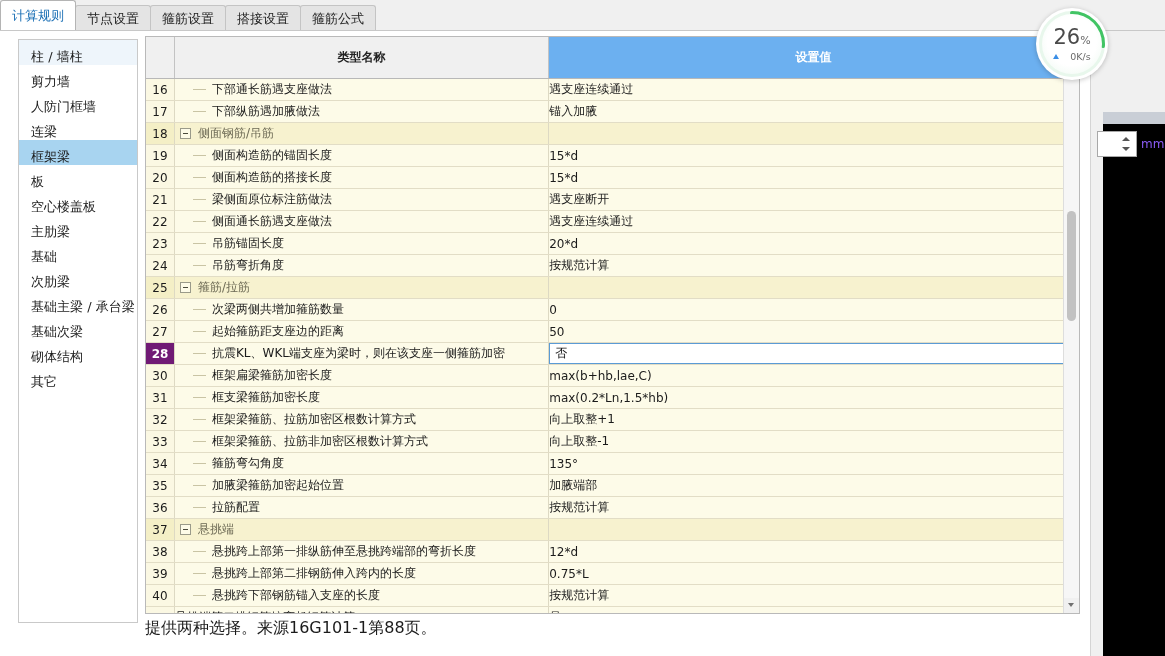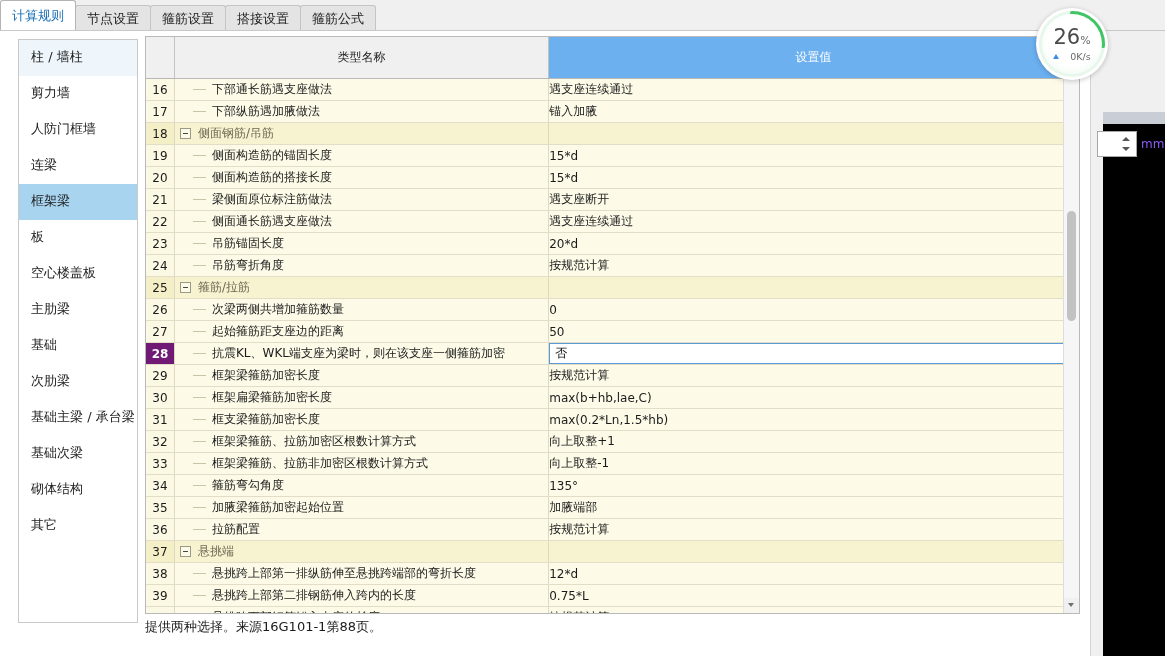--- a/index.html
+++ b/index.html
@@ -45,21 +45,21 @@
 
   
   .sidebar {
     position: absolute; left: 18px; top: 8px;
     width: 120px; height: 584px;
     background: #ffffff;
     border: 1px solid #c9c9c9;
     overflow: hidden;
   }
   .side-item {
-    height: 36px; line-height: 34px;
+    height: 25px; line-height: 34px;
     padding-left: 12px;
     font-size: 13px; color: #1b1b1b;
     white-space: nowrap; cursor: default;
   }
   .side-item.first { background: #eef5fb; }
   .side-item.selected { background: #a8d4f0; }
 
   
   .gridwrap {
     position: absolute; left: 145px; top: 5px;
@@ -68,21 +68,21 @@
     background: #fff;
     overflow: hidden;
   }
   table.grid { border-collapse: collapse; width: 100%; table-layout: fixed; }
   table.grid col.c-num  { width: 28px; }
   table.grid col.c-name { width: 368px; }
   table.grid col.c-val  { width: 521px; }
 
   table.grid th {
     height: 21px;
-    font-size: 12px; font-weight: normal;
+    font-size: 12px; font-weight: bold;
     border-right: 1px solid #c3c3c3;
     border-bottom: 1px solid #b8b8b8;
     padding: 12px; text-align: center;
     white-space: nowrap;
   }
   th.h-num  { background: #f0f0f0; }
   th.h-name { background: #f0f0f0; color: #222; }
   th.h-val  { background: #6cb0f0; color: #ffffff; border-right: none; }
 
   table.grid td {
@@ -165,21 +165,21 @@
   }
   .vthumb {
     position: absolute; left: 3px; top: 174px;
     width: 9px; height: 110px;
     background: #c2c2c2; border-radius: 5px;
   }
 
   
   .hint {
     position: absolute; left: 145px; top: 587px;
-    font-size: 13px; color: #1b1b1b; white-space: nowrap; text-align: center;
+    font-size: 16px; color: #1b1b1b; white-space: nowrap; text-align: center;
   }
 
   
   .rightstrip {
     position: absolute; left: 1090px; top: 31px; width: 75px; height: 625px;
     background: #f0f0f0; border-left: 1px solid #d4d4d4;
   }
   .rs-black {
     position: absolute; left: 12px; top: 93px; width: 63px; height: 532px;
     background: #000000;
@@ -410,30 +410,20 @@
                 </div>
               </td>
               <td class="val editing">
                 <div class="editor">
                   <span>否</span>
                   <span class="chev"></span>
                 </div>
               </td>
             </tr>
             <tr class="">
-              <td class="num">29</td>
-              <td class="name">
-                <div class="nm">
-                  <span class="dash"></span>
-                  <span>框架梁箍筋加密长度</span>
-                </div>
-              </td>
-              <td class="val">按规范计算</td>
-            </tr>
-            <tr class="">
               <td class="num">30</td>
               <td class="name">
                 <div class="nm">
                   <span class="dash"></span>
                   <span>框架扁梁箍筋加密长度</span>
                 </div>
               </td>
               <td class="val">max(b+hb,lae,C)</td>
             </tr>
             <tr class="">

